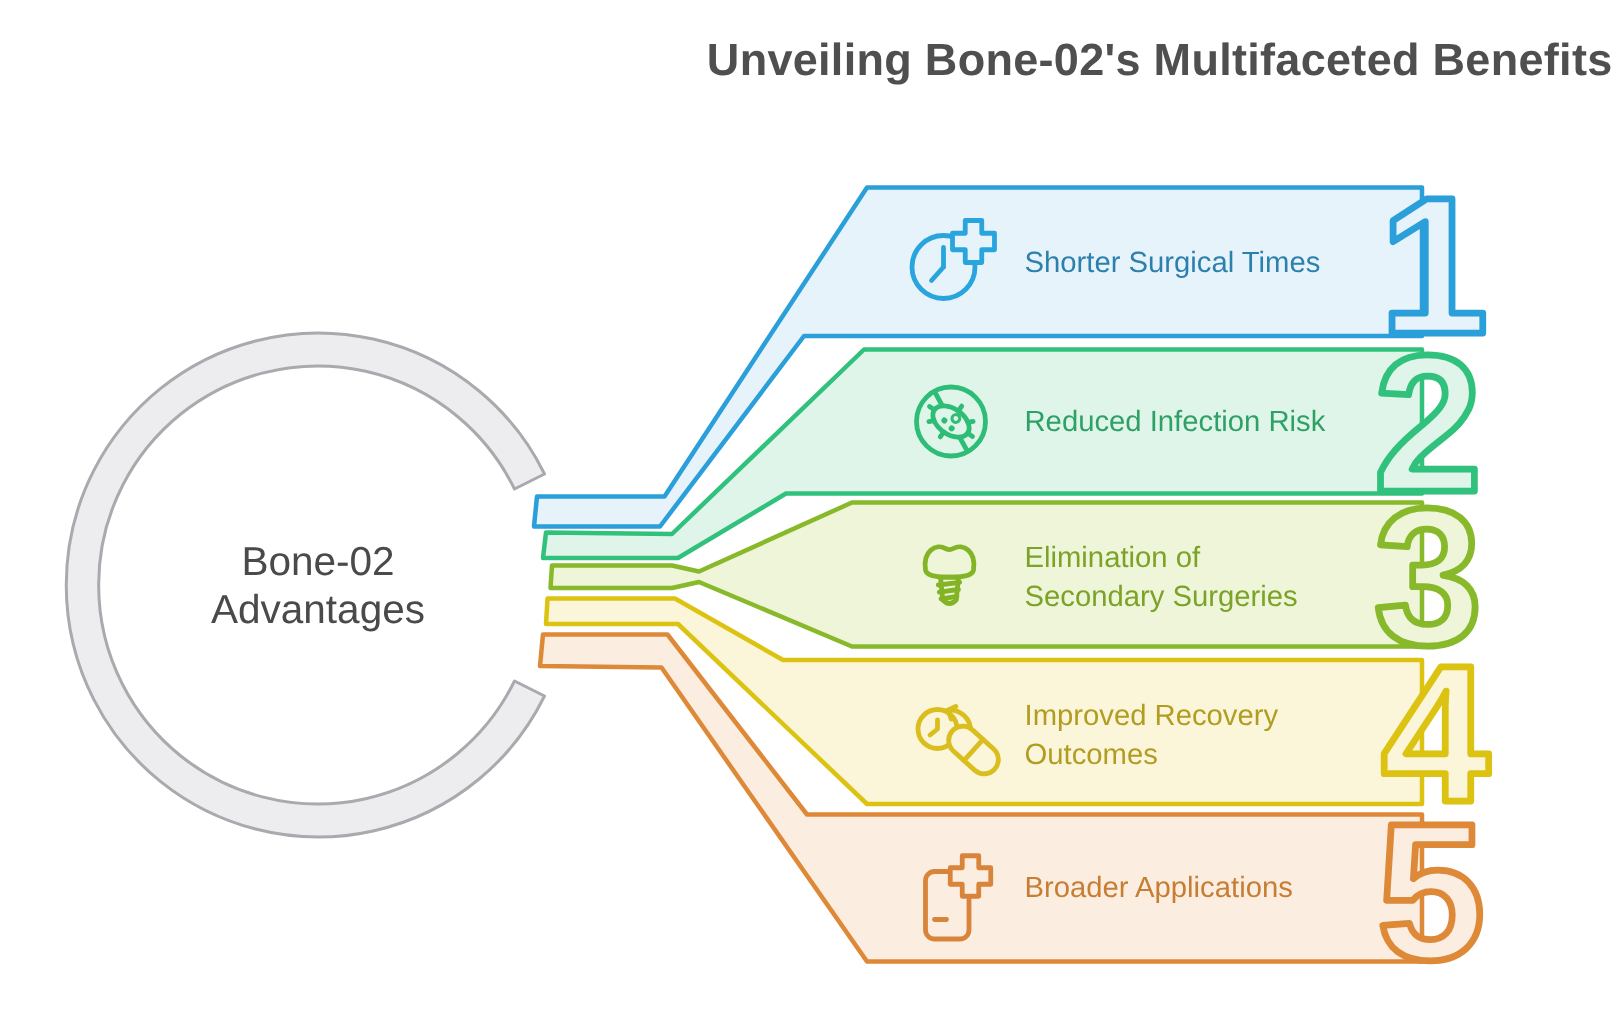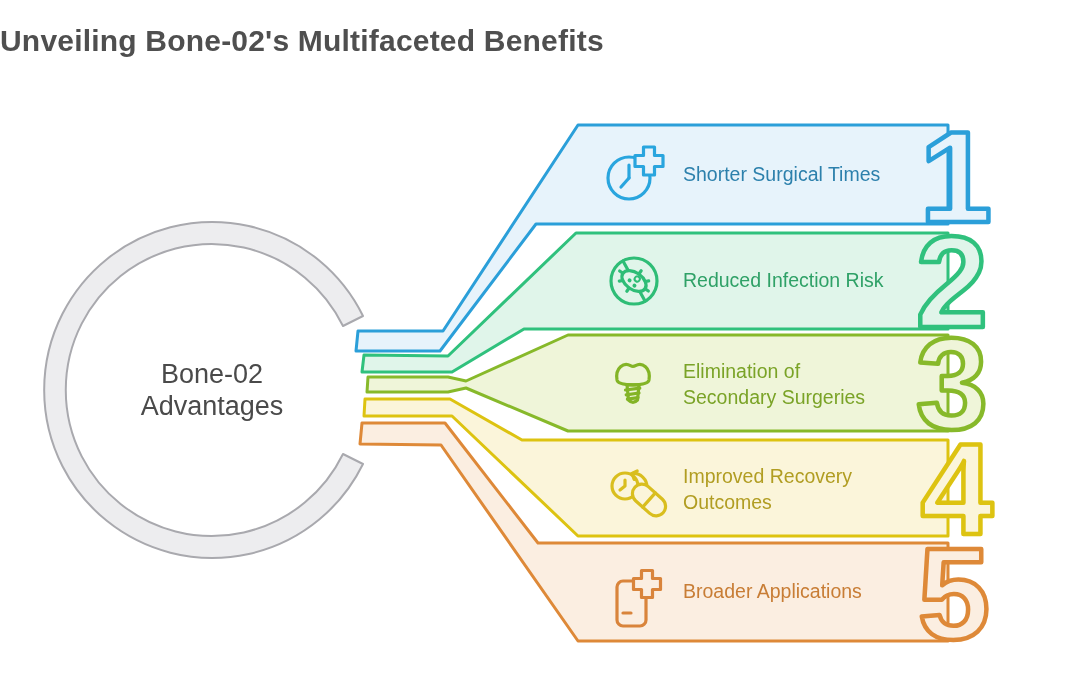--- a/index.html
+++ b/index.html
@@ -5,21 +5,21 @@
   html,body { margin:0; padding:0; background:#ffffff; }
   #canvas {
     position:relative;
     width:1075px; height:688px;
     background:#ffffff;
     overflow:hidden;
     font-family:"Liberation Sans", sans-serif;
   }
   #title {
     position:absolute; top:24px; left:0; width:1075px;
-    text-align:left;
+    text-align:right;
     font-size:30px; font-weight:bold; color:#4F4F4F;
     letter-spacing:0.2px;
     margin:0;
   }
   svg { position:absolute; top:0; left:0; }
   svg text { font-family:"Liberation Sans", sans-serif; }
   .hub-label { font-size:27px; fill:#4A4A4A; text-anchor:middle; }
   .benefit-label { font-size:19.5px; }
   .benefit-number {
     font-size:130px; font-weight:bold; text-anchor:middle;

